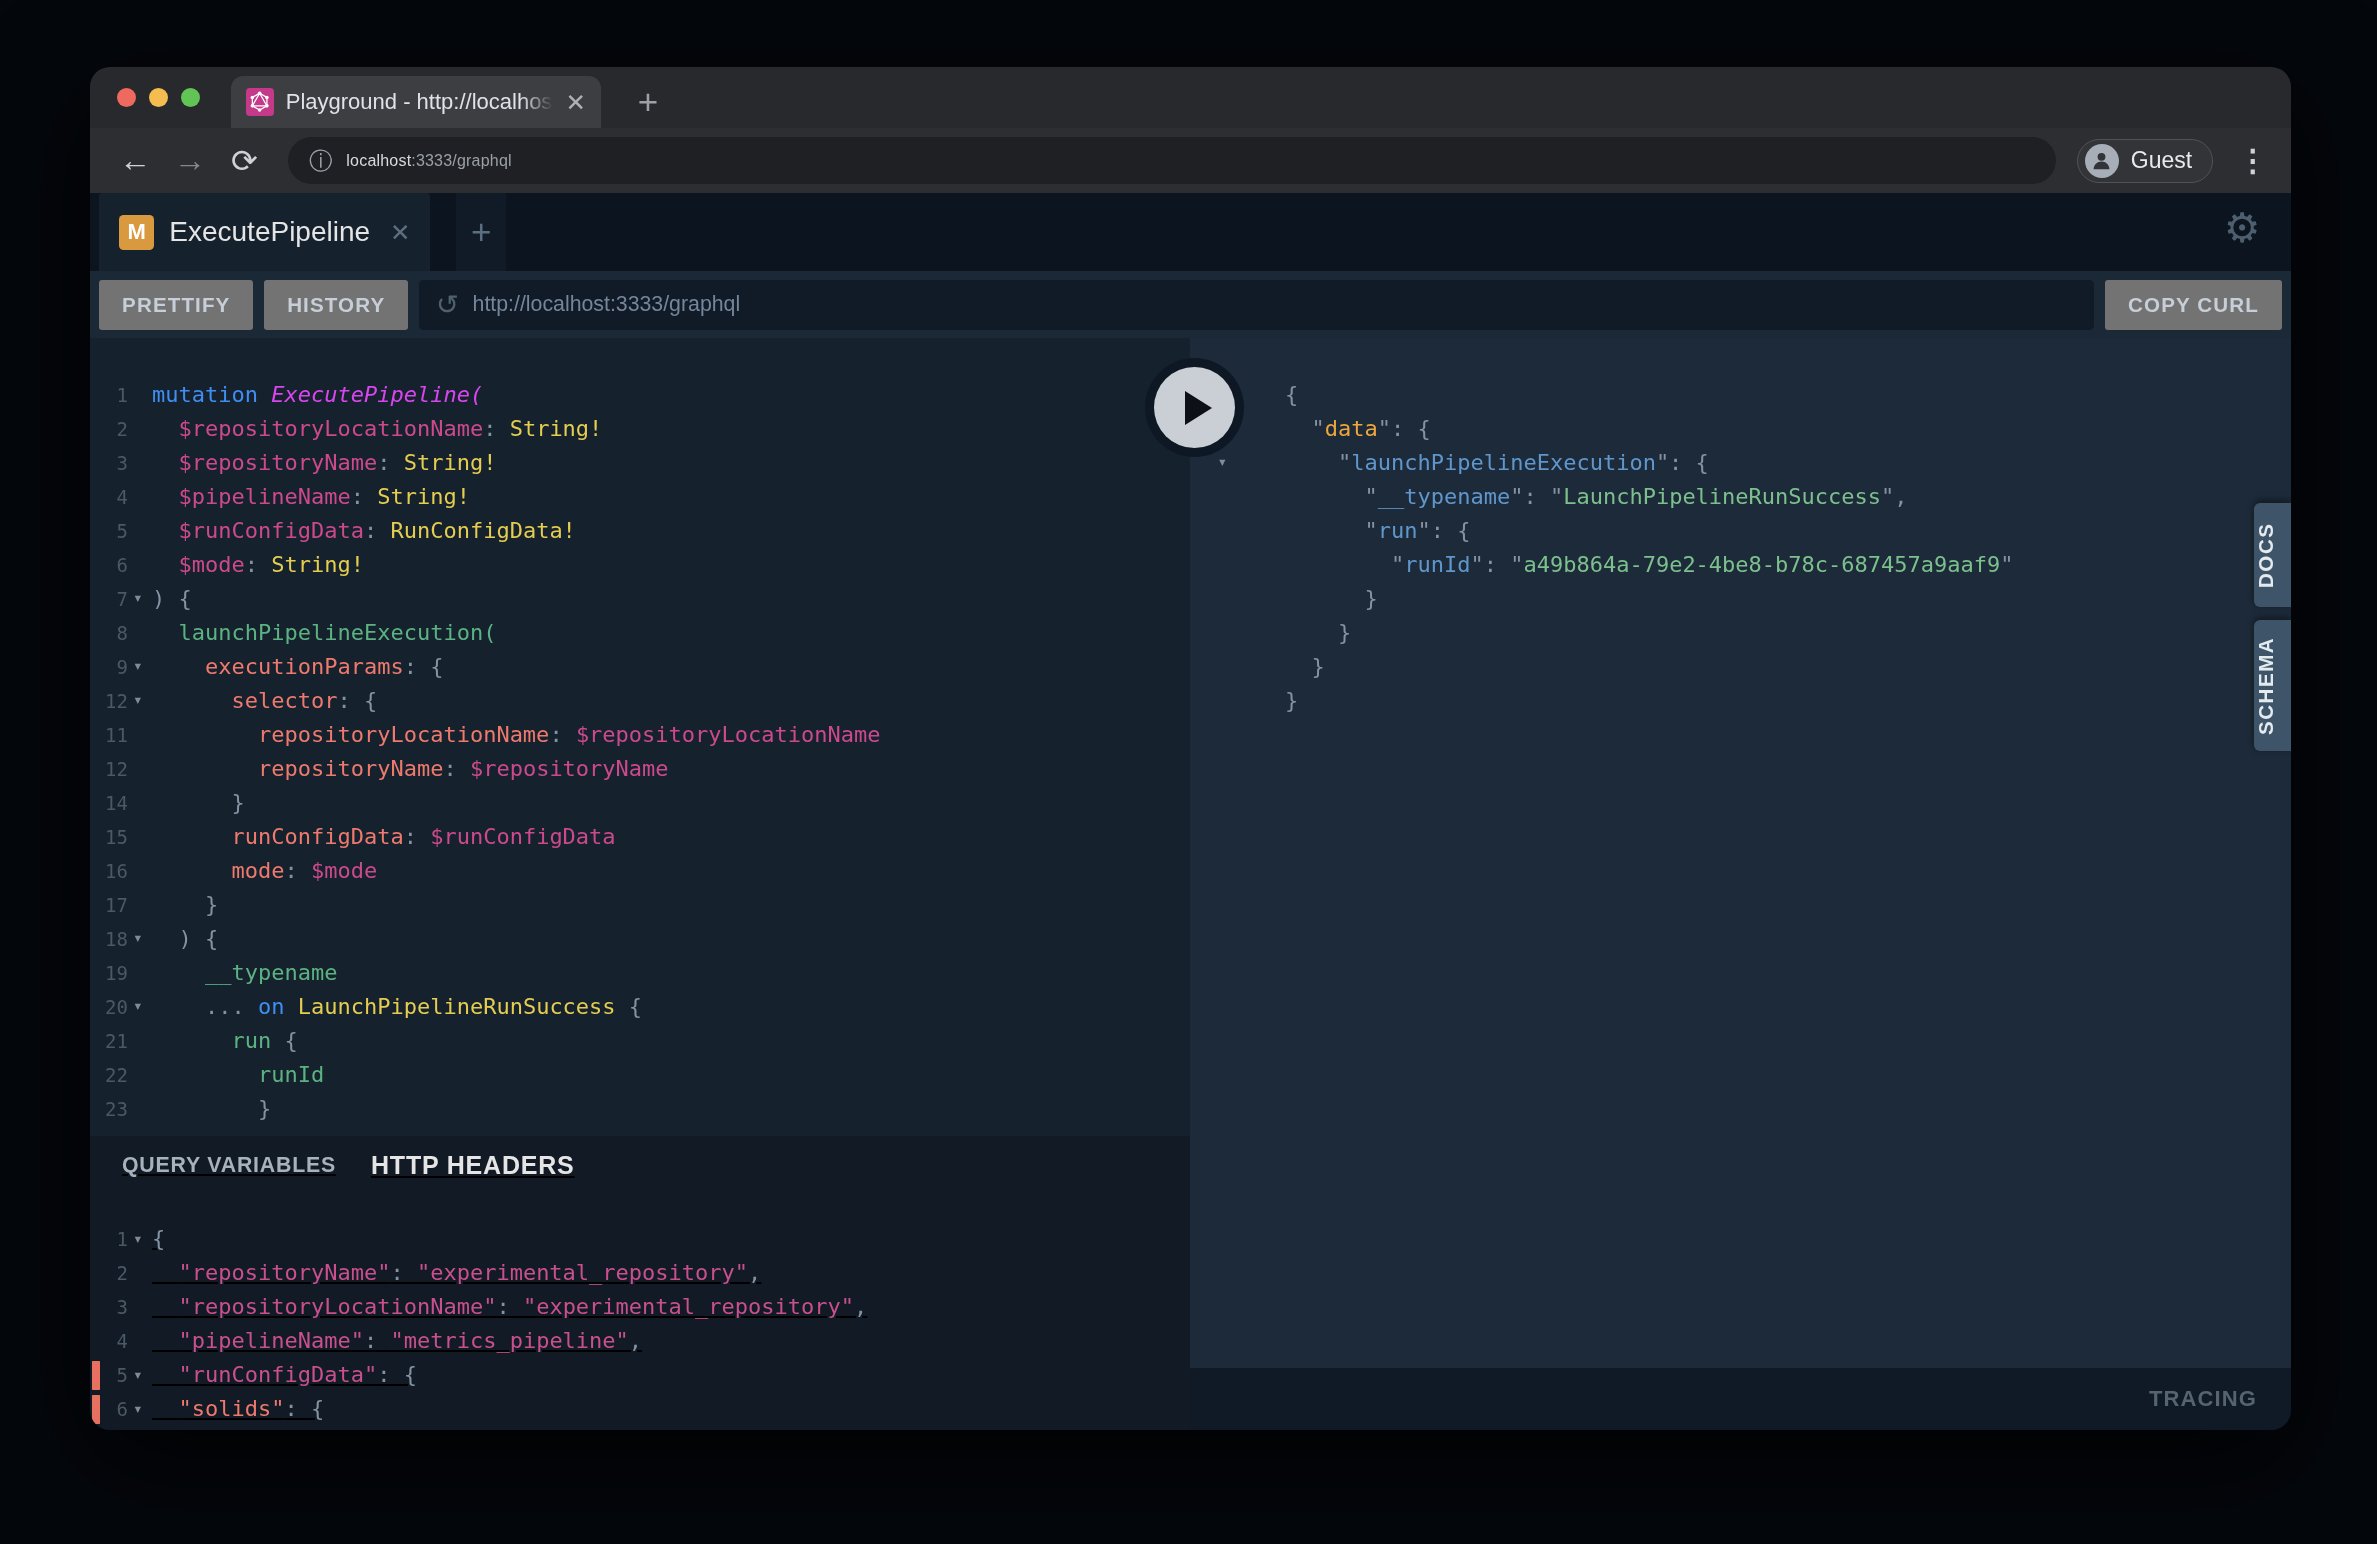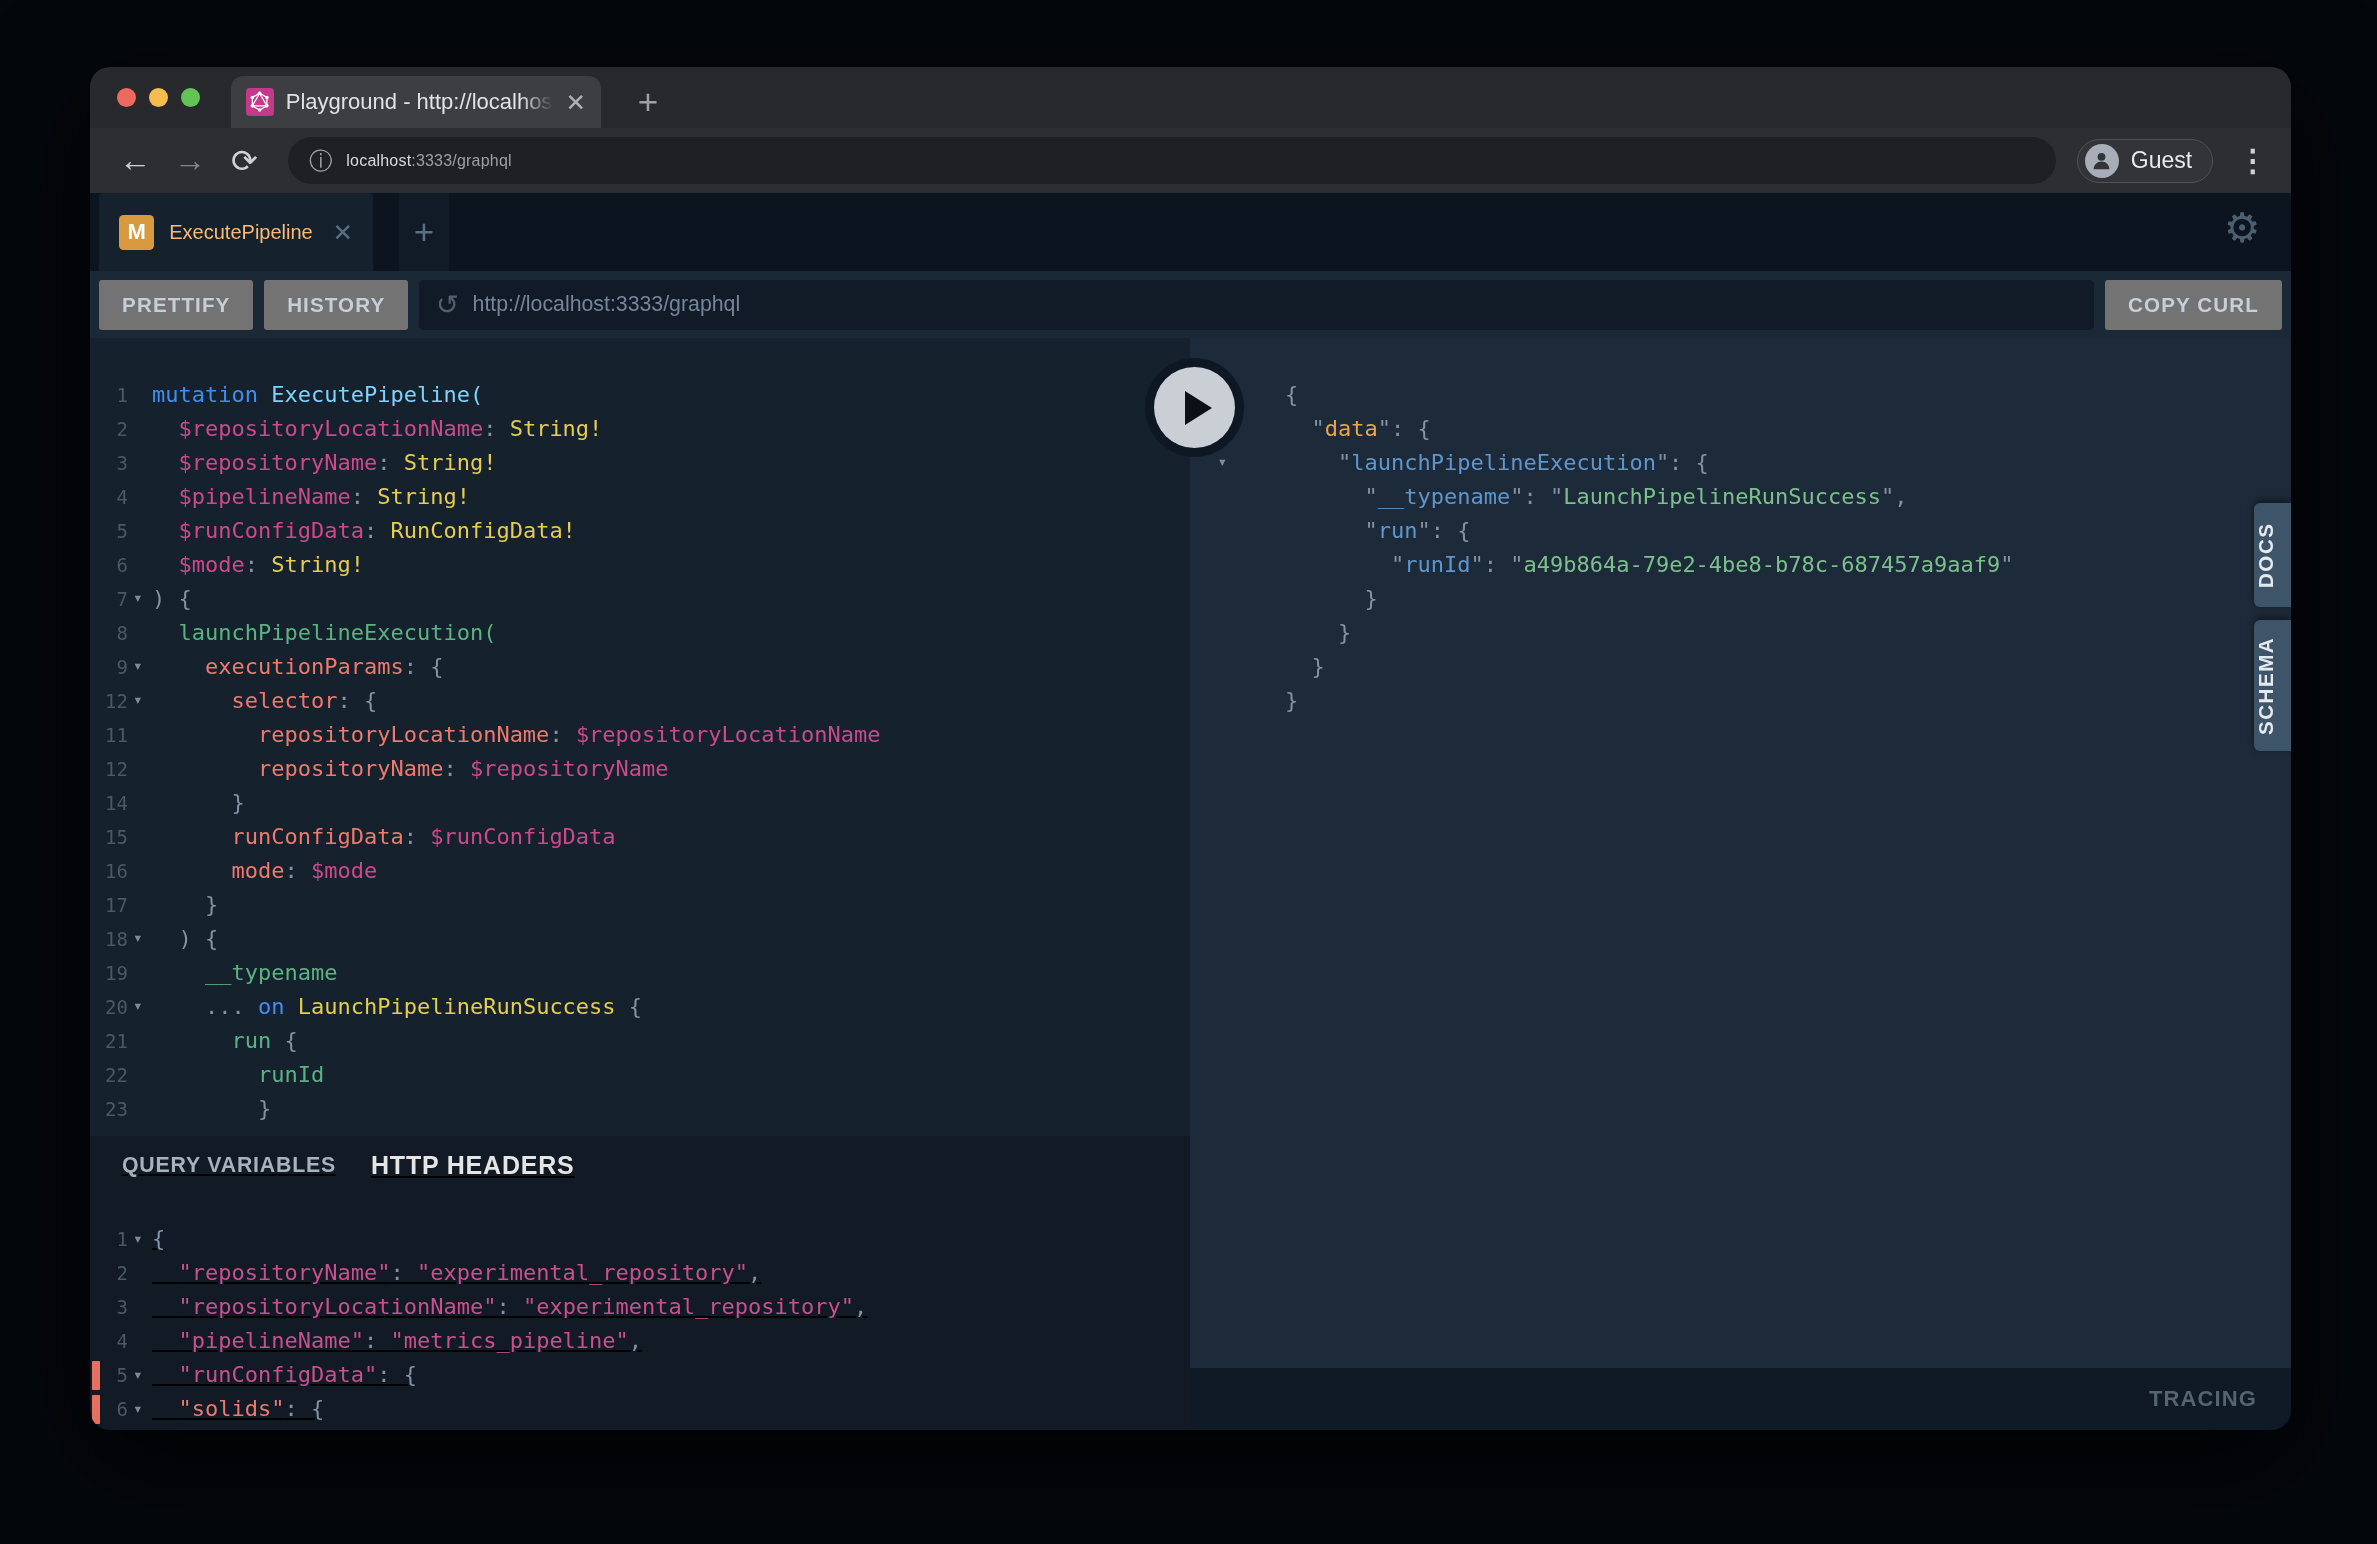--- a/index.html
+++ b/index.html
@@ -40,21 +40,21 @@
   .guest-label { color:#e8eaed; font-size:23px; }
   .kebab { color:#cfd2d6; font-size:30.5px; font-weight:bold; margin-left:13.7px; letter-spacing:0; }
 
   
   .pg { position:relative; height:1237px; background:#0c1420; }
   .pg-tabs { position:relative; height:78px; display:flex; align-items:stretch; }
   .session-tab { margin-left:9.1px; background:#16212e; display:flex; align-items:center;
                  padding:0 20px; gap:15.2px; border-radius:3px 3px 0 0; }
   .mbadge { width:35px; height:35px; border-radius:4.6px; background:#d9993f; color:#fff;
             font-weight:bold; font-size:22px; display:flex; align-items:center; justify-content:center; }
-  .session-label { color:#fdba74; font-size:20px; }
+  .session-label { color:#e5e5e5; font-size:28px; }
   .session-close { color:#5c6f80; font-size:24.4px; margin-left:4.6px; }
   .plus-tab { width:50px; margin-left:26px; background:#111b27; color:#5c6f80; font-size:35px;
               display:flex; align-items:center; justify-content:center; font-weight:300; }
   .gear { position:absolute; right:30.5px; top:15.2px; font-size:41px; color:#4d5f6e; line-height:1; }
 
   .pg-toolbar { height:67px; background:#1b2836; display:flex; align-items:center; padding:0 9.1px; gap:10.7px; }
   .pg-btn { background:#737373; color:#c6cfd8; font-weight:bold; font-size:20.6px; letter-spacing:1.1px;
             height:50px; padding:0 23px; border-radius:3px; display:flex; align-items:center; border:none; }
   .endpoint { flex:1; height:50px; background:#101b27; border-radius:4.6px; display:flex;
               align-items:center; padding:0 17px; gap:13.7px; }
@@ -97,21 +97,21 @@
         font-family:"DejaVu Sans Mono", monospace; font-size:22px; }
   .ql .cl { padding-left:62px; }
   .rs .cl { padding-left:95px; }
   .ln { position:absolute; left:0; top:0; width:38px; text-align:right; color:#4b5965;
         font-size:19px; line-height:35px; }
   .fold { position:absolute; left:43px; top:-0.8px; color:#7e8b98; font-size:16px; }
   .rs .fold { left:27.4px; }
   .errbar { position:absolute; left:1.5px; top:2.3px; width:8.4px; height:29px; background:#e87061; border-radius:0.8px; }
 
   .t-kw   { color:#3f8ef2; }
-  .t-op   { color:#7dd3fc; }
+  .t-op   { color:#d946ef;font-style:italic; }
   .t-var  { color:#cc4a8b; }
   .t-type { color:#e5cd4f; }
   .t-punc { color:#8493a1; }
   .t-field{ color:#5cb382; }
   .t-arg  { color:#ee7a6e; }
   .t-pl   { color:#cfd6dd; }
   .t-okey { color:#eea73c; }
   .t-bkey { color:#5f97cc; }
   .t-str  { color:#7cc08d; }
   .t-pkey { color:#c8508e; }

